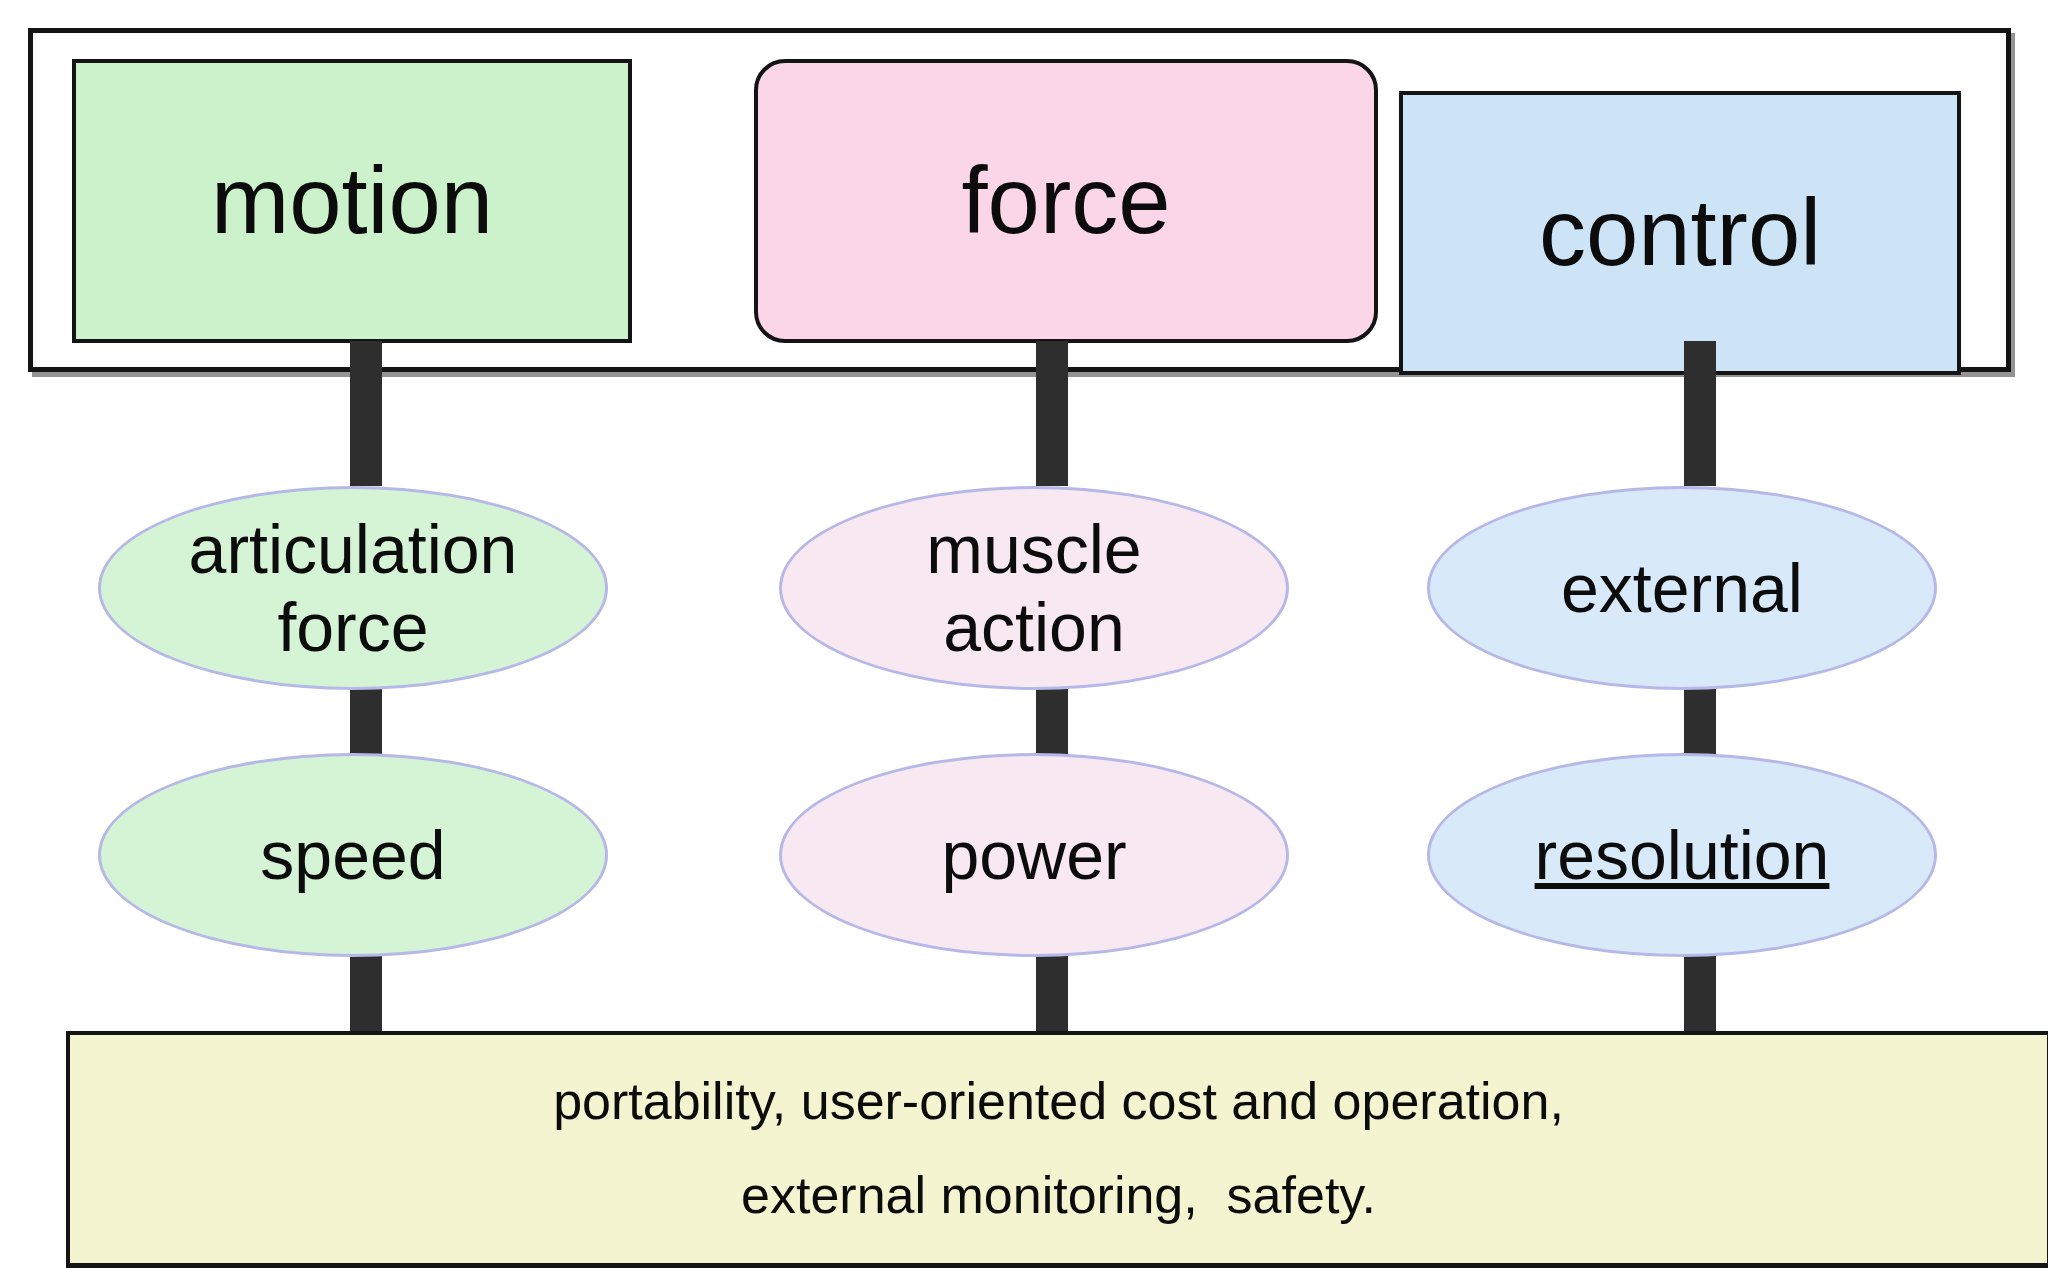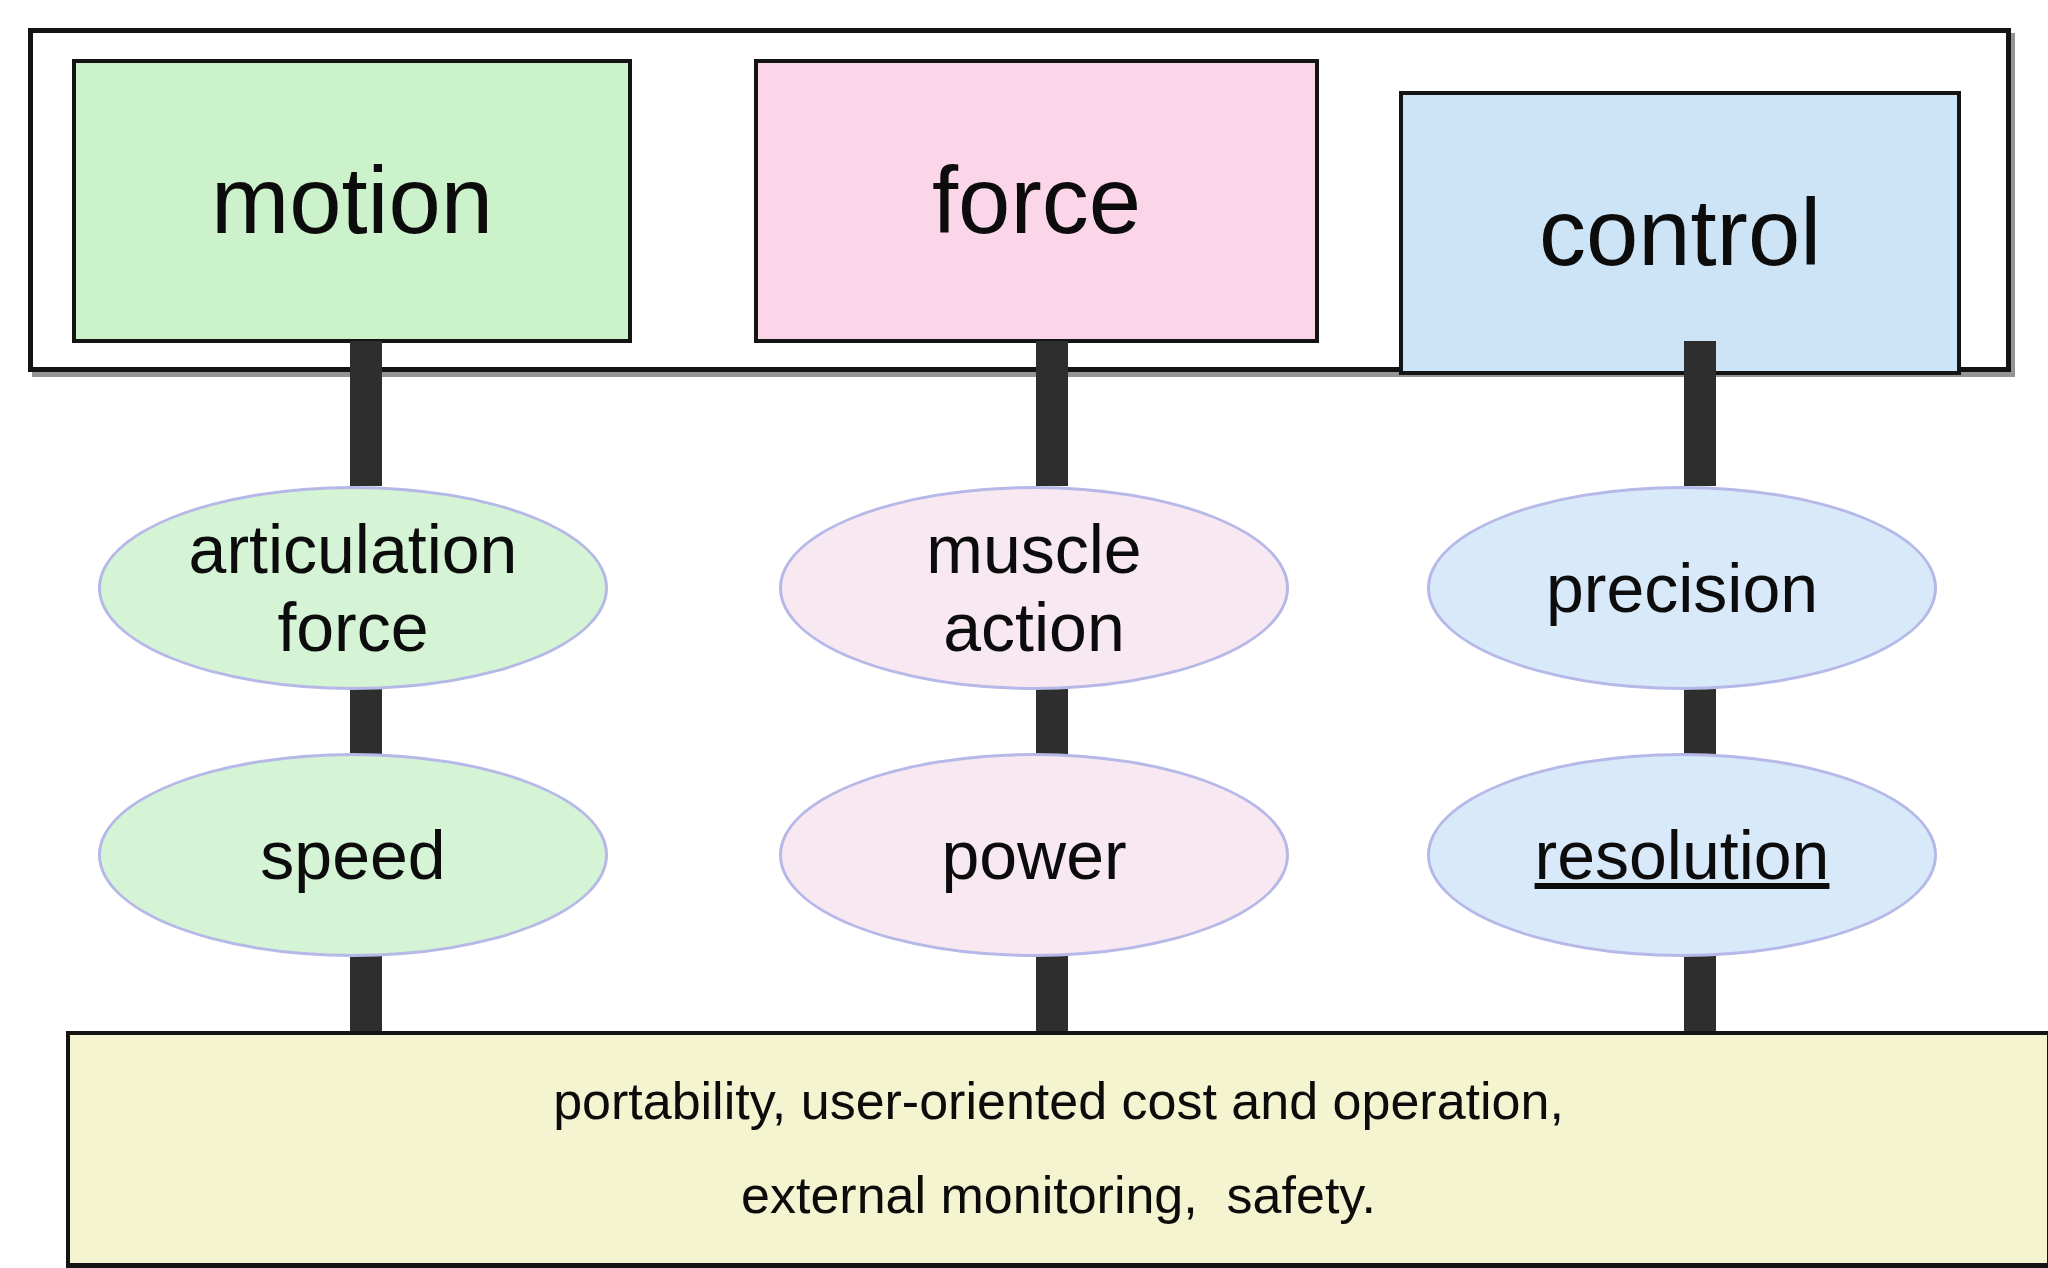--- a/index.html
+++ b/index.html
@@ -19,21 +19,21 @@
   }
 
   
   .hbox {
     top:43px; height:284px;
     border:4px solid #141414;
     display:flex; align-items:center; justify-content:center;
     font-size:94px; line-height:1;
   }
   .hbox-motion  { left:56px;   width:560px; }
-  .hbox-force   { left:738px;  width:565px; }
+  .hbox-force   { left:738px;  width:624px;border-radius:31px; }
   .hbox-control { left:1383px; width:562px; }
 
   
   .ellipse {
     width:510px; height:204px; border-radius:50%;
     border:3px solid #b6b8e8;
     display:flex; align-items:center; justify-content:center;
     text-align:center; font-size:68px; line-height:1.15;
   }
   .ellipse .lbl { max-width:390px; }
@@ -90,21 +90,21 @@
   <div class="abs seg segx3 segB" style="background-color: rgb(46, 46, 46);"></div>
   <div class="abs seg segx3 segC" style="background-color: rgb(46, 46, 46);"></div>
 
   <div class="abs ellipse row1 col1" style="background-color: rgb(213, 244, 213);">
     <span class="lbl">articulation force</span>
   </div>
   <div class="abs ellipse row1 col2" style="background-color: rgb(248, 232, 242);">
     <span class="lbl">muscle action</span>
   </div>
   <div class="abs ellipse row1 col3" style="background-color: rgb(216, 233, 250);">
-    <span class="lbl">precision</span>
+    <span class="lbl">external</span>
   </div>
 
   <div class="abs ellipse row2 col2" style="background-color: rgb(248, 232, 242);">
     <span class="lbl">power</span>
   </div>
   <div class="abs ellipse row2 col1" style="background-color: rgb(213, 244, 213);">
     <span class="lbl">speed</span>
   </div>
   <div class="abs ellipse row2 col3" style="background-color: rgb(216, 233, 250); text-decoration: underline;">
     <span class="lbl">resolution</span>

